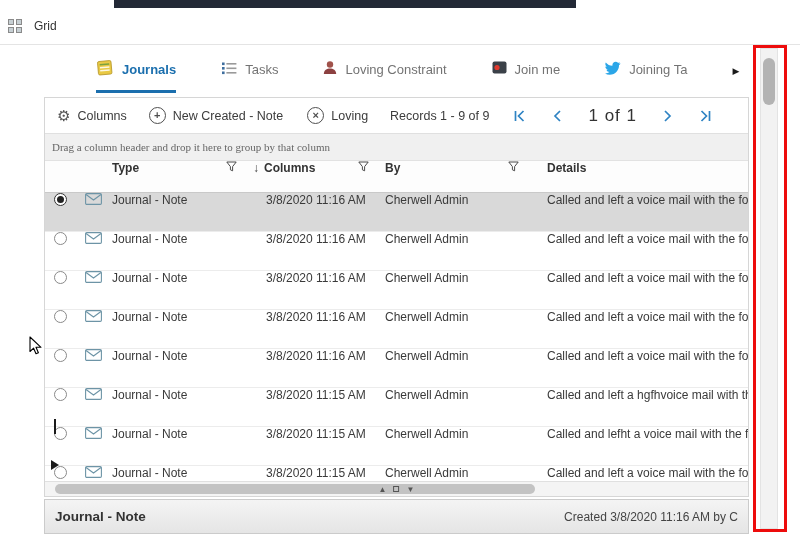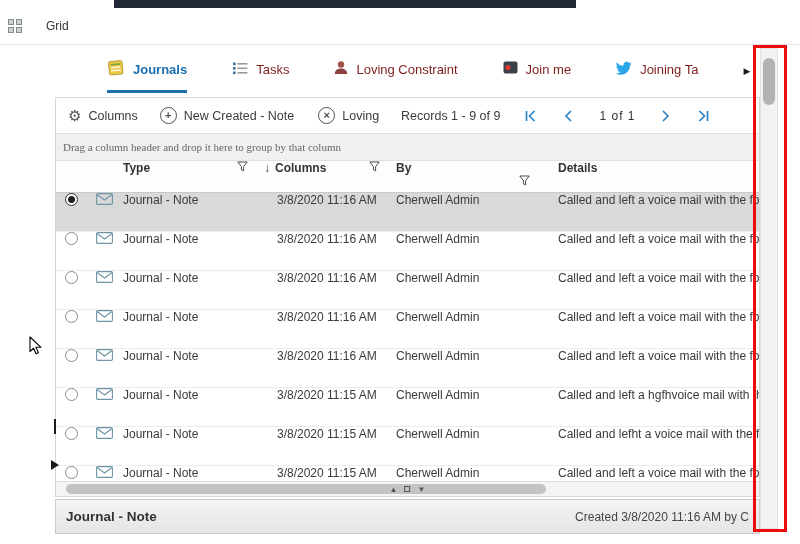--- a/index.html
+++ b/index.html
@@ -4,62 +4,62 @@
 <style>
   html,body{margin:0;padding:0;background:#fff;}
   .screen{position:relative;width:800px;height:544px;background:#fff;overflow:hidden;
           font-family:"Liberation Sans",sans-serif;color:#333;}
 
   
   .top-strip{position:absolute;left:114px;top:0;width:462px;height:8px;background:#232936;}
 
   
   .app-bar{position:absolute;left:0;top:8px;width:800px;height:37px;border-bottom:1px solid #e4e4e4;
-           display:flex;align-items:center;padding-left:8px;gap:24px;font-size:12px;color:#333;background:#fff;box-sizing:border-box;}
+           display:flex;align-items:center;padding-left:8px;gap:12px;font-size:12px;color:#333;background:#fff;box-sizing:border-box;}
   .grid-glyph{display:grid;grid-template-columns:6px 6px;grid-template-rows:6px 6px;gap:2px;}
   .grid-glyph span{border:1.3px solid #8a8a8a;background:#c7d0d4;box-sizing:border-box;}
 
   
-  .panel{position:absolute;left:55px;top:48px;width:705px;height:496px;display:flex;flex-direction:column;}
+  .panel{position:absolute;left:44px;top:48px;width:705px;height:496px;display:flex;flex-direction:column;}
 
   
   .tabs{height:45px;display:flex;align-items:stretch;padding-left:52px;}
-  .tab{display:flex;align-items:center;gap:8px;font-size:13px;color:#7f1d1d;margin-right:45px;
+  .tab{display:flex;align-items:center;gap:8px;font-size:13px;color:#737373;margin-right:45px;
        border-bottom:3px solid transparent;white-space:nowrap;}
   .tab.active{color:#1b6fae;font-weight:700;border-bottom-color:#1b6fae;}
   .tab-scroll{margin-left:auto;align-self:center;margin-right:16px;font-size:9px;color:#1a1a1a;}
 
   
   .grid-frame{border:1px solid #d6d6d6;margin-top:4px;display:flex;flex-direction:column;box-sizing:border-box;}
   .toolbar{height:35px;display:flex;align-items:center;padding:0 12px;border-bottom:1px solid #e0e0e0;
            font-size:12.5px;color:#3c3c3c;}
   .tool{display:flex;align-items:center;gap:7px;}
   .t-new{margin-left:22px;}
   .t-del{margin-left:24px;}
   .records{margin-left:22px;color:#3c3c3c;text-align:center;}
   .pager{margin-left:24px;display:flex;align-items:center;gap:26px;}
   .gear{font-size:15px;color:#555;line-height:1;}
   .cbtn{width:15px;height:15px;border:1.4px solid #4f4f4f;border-radius:50%;display:inline-flex;
         align-items:center;justify-content:center;font-size:11px;color:#4f4f4f;font-weight:700;line-height:1;}
   .pbtn{display:inline-flex;}
-  .pageno{font-size:12px;color:#333;letter-spacing:1px;}
+  .pageno{font-size:17px;color:#333;letter-spacing:1px;}
 
   
   .group-bar{height:26px;background:#f0f0f0;border-bottom:1px solid #e2e2e2;font-size:11px;color:#666;
              display:flex;align-items:center;padding-left:7px;font-family:Liberation Serif, serif;}
 
   
   .hdr{height:31px;display:flex;align-items:center;border-bottom:1px solid #c9c9c9;background:#fdfdfd;
        font-size:12px;font-weight:600;color:#333;}
   .c{box-sizing:border-box;height:100%;display:flex;overflow:hidden;}
   .radio-c{width:30px;justify-content:center;}
   .icon-c{width:36px;justify-content:center;}
   .type-c{width:135px;padding-left:1px;}
   .created-c{width:132px;padding-left:20px;}
-  .by-c{width:150px;padding-left:7px;flex-direction:column;}
+  .by-c{width:150px;padding-left:7px;}
   .details-c{flex:1;padding-left:7px;white-space:nowrap;margin-left:12px;}
   .hdr .created-c{padding-left:7px;gap:5px;}
   .flt{margin-left:auto;margin-right:9px;display:inline-flex;}
   .sort-arrow{font-size:12px;font-weight:700;color:#444;}
 
   .rows{height:288px;overflow:hidden;display:flex;flex-direction:column;}
   .row{flex:0 0 39px;box-sizing:border-box;border-bottom:1px solid #ececec;display:flex;align-items:center;
        font-size:12px;color:#3a3a3a;background:#fff;}
   .row.selected{background:#d9d9d9;}
   .radio{width:13px;height:13px;border:1px solid #8a8a8a;border-radius:50%;background:#fff;display:inline-block;box-sizing:border-box;}

